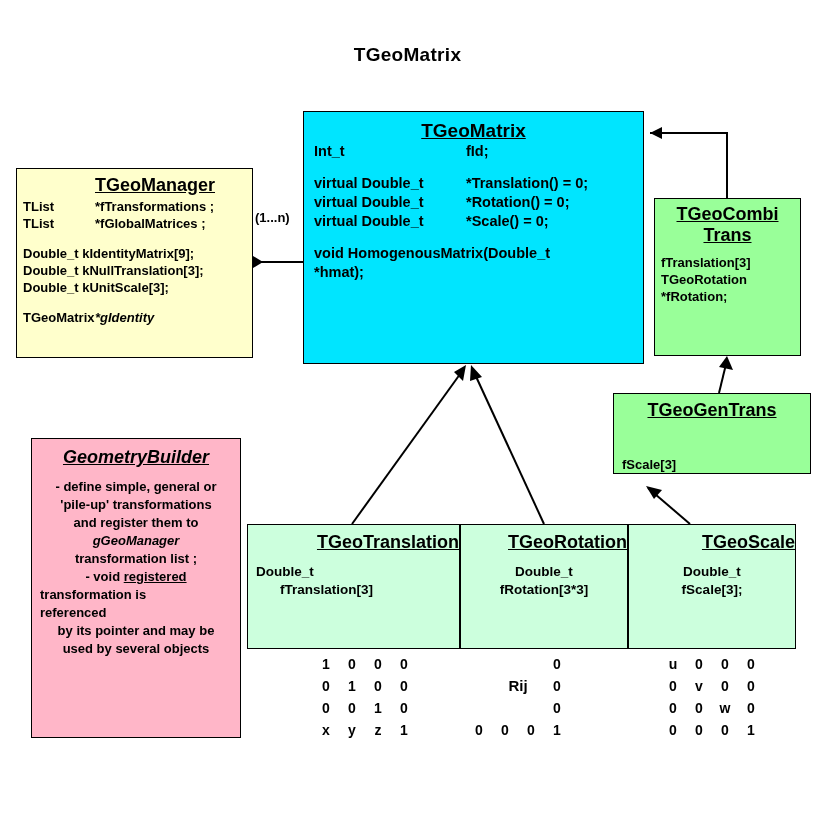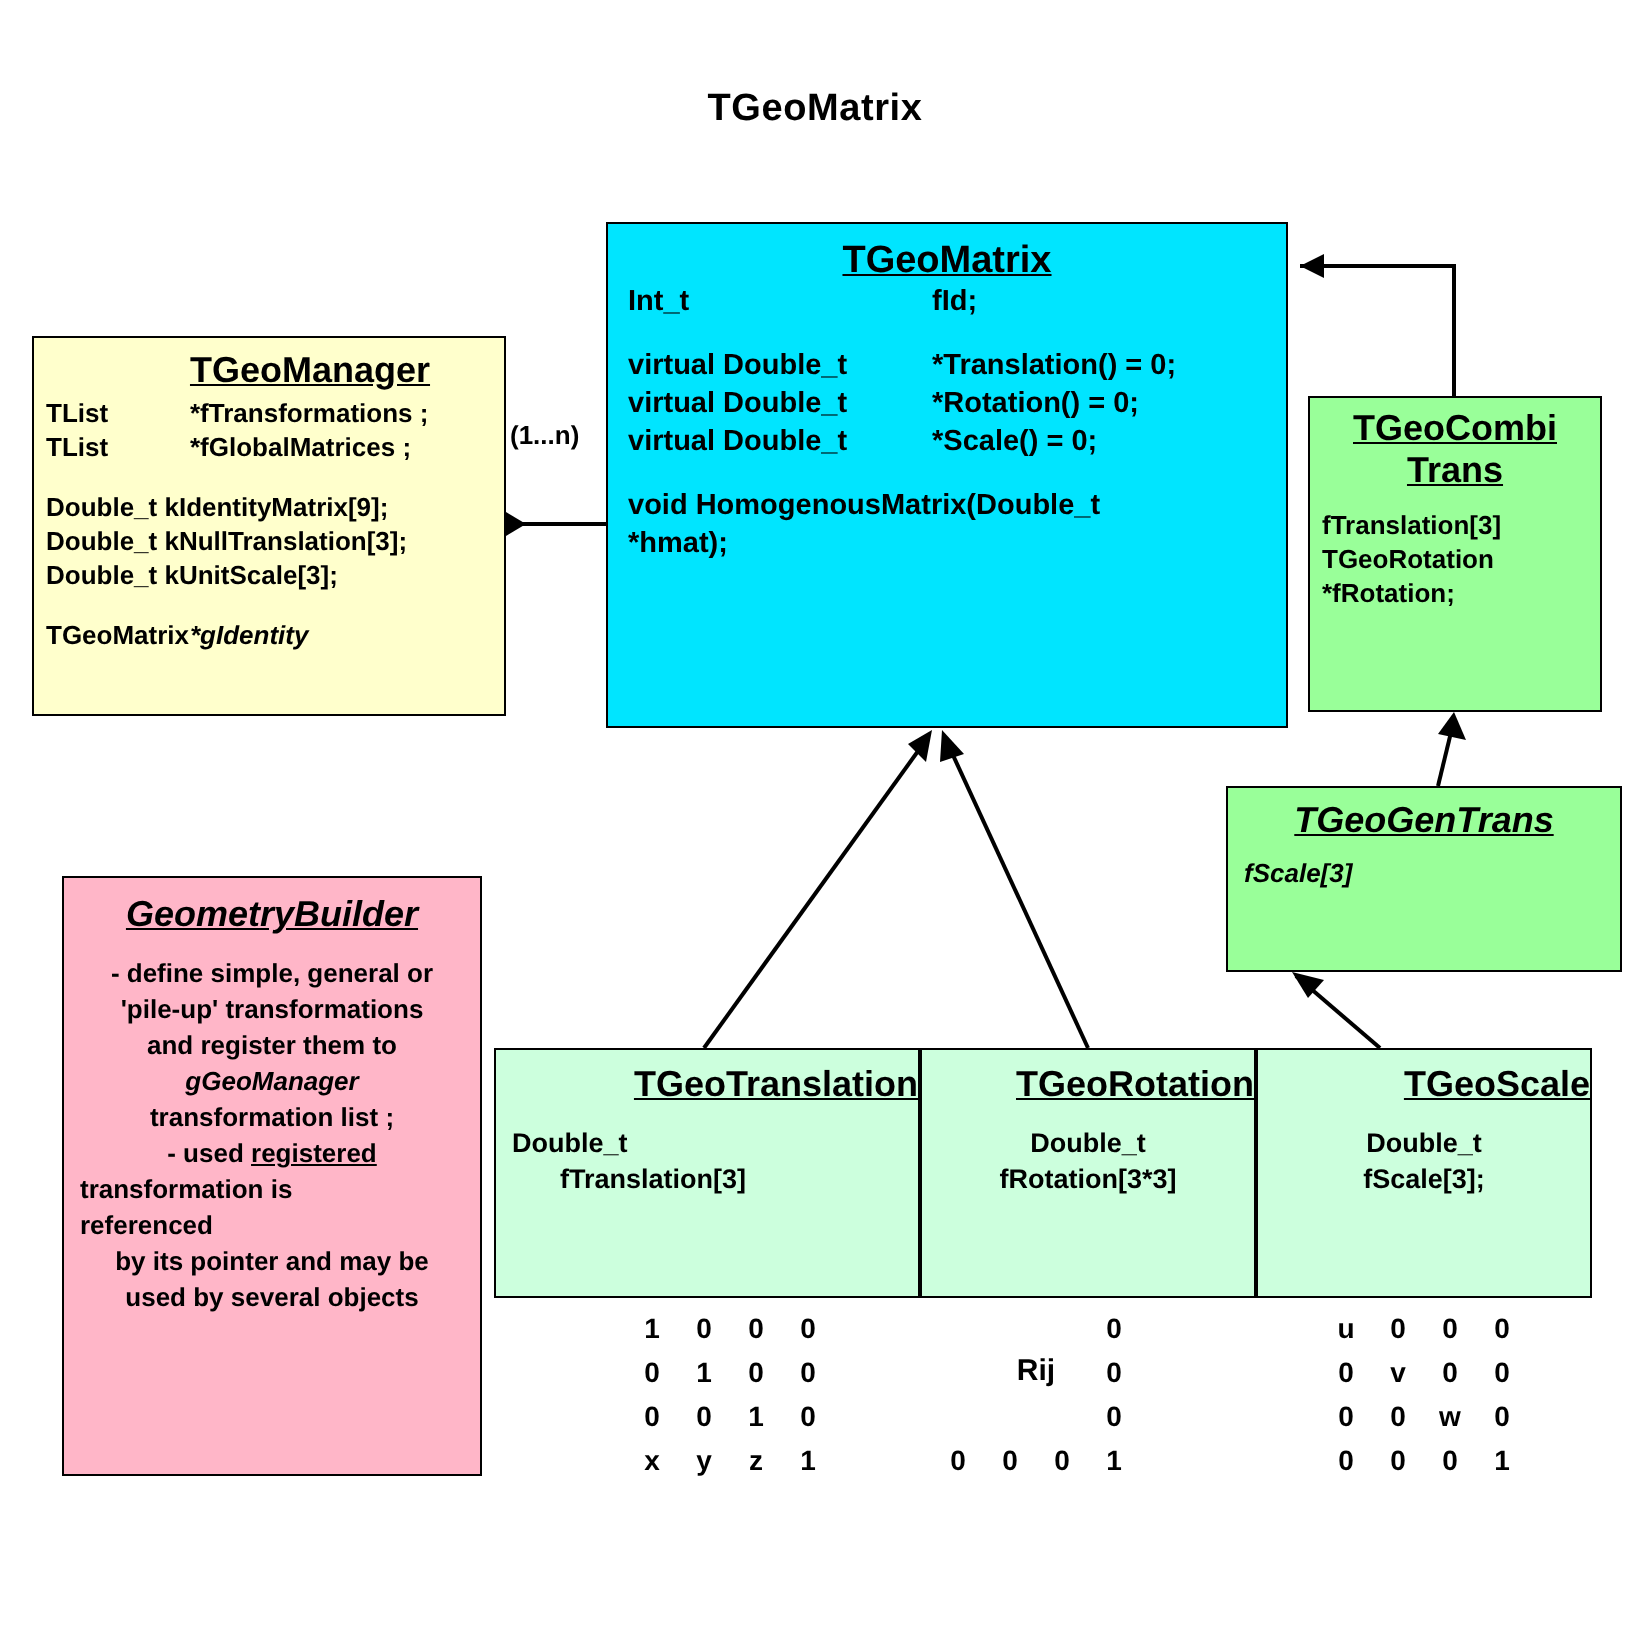--- a/index.html
+++ b/index.html
@@ -103,35 +103,35 @@
   #tgeocombitrans-box .body {
     padding: 8px 6px 0 6px;
     font-size: 13px;
     font-weight: bold;
     line-height: 17px;
   }
 
   
   #tgeogentrans-box {
     left: 613px; top: 393px;
-    width: 198px; height: 93px;
+    width: 198px; height: 81px;
     background: #99ff99;
-    font-style: italic;
   }
   #tgeogentrans-box .cls-title {
     text-align: center;
     font-size: 18px;
     font-weight: bold;
     text-decoration: underline;
     margin-top: 6px;
   }
   #tgeogentrans-box .body {
     padding: 8px 8px 0 8px;
     font-size: 13px;
     font-weight: bold;
+    margin-top: 28px;
   }
 
   
   #geometrybuilder-box {
     left: 31px; top: 438px;
     width: 210px; height: 300px;
     background: #ffb6c8;
   }
   #geometrybuilder-box .cls-title {
     text-align: center;
@@ -310,21 +310,21 @@
 
   <div id="geometrybuilder-box" class="box">
     <div class="cls-title">GeometryBuilder</div>
     <div class="body">
       <div>- define simple, general or</div>
       <div>'pile-up' transformations</div>
       <div>and register them to</div>
       <div class="ital">gGeoManager</div>
       <div>transformation  list ;</div>
       <div>
-        <span>- used </span><span class="und">registered</span>
+        <span>- void </span><span class="und">registered</span>
       </div>
       <div style="text-align:left">transformation is</div>
       <div style="text-align:left">referenced</div>
       <div>by its pointer and may be</div>
       <div>used by several objects</div>
     </div>
   </div>
 
   <div id="tgeotranslation-box" class="box leafbox">
     <div class="cls-title">TGeoTranslation</div>

